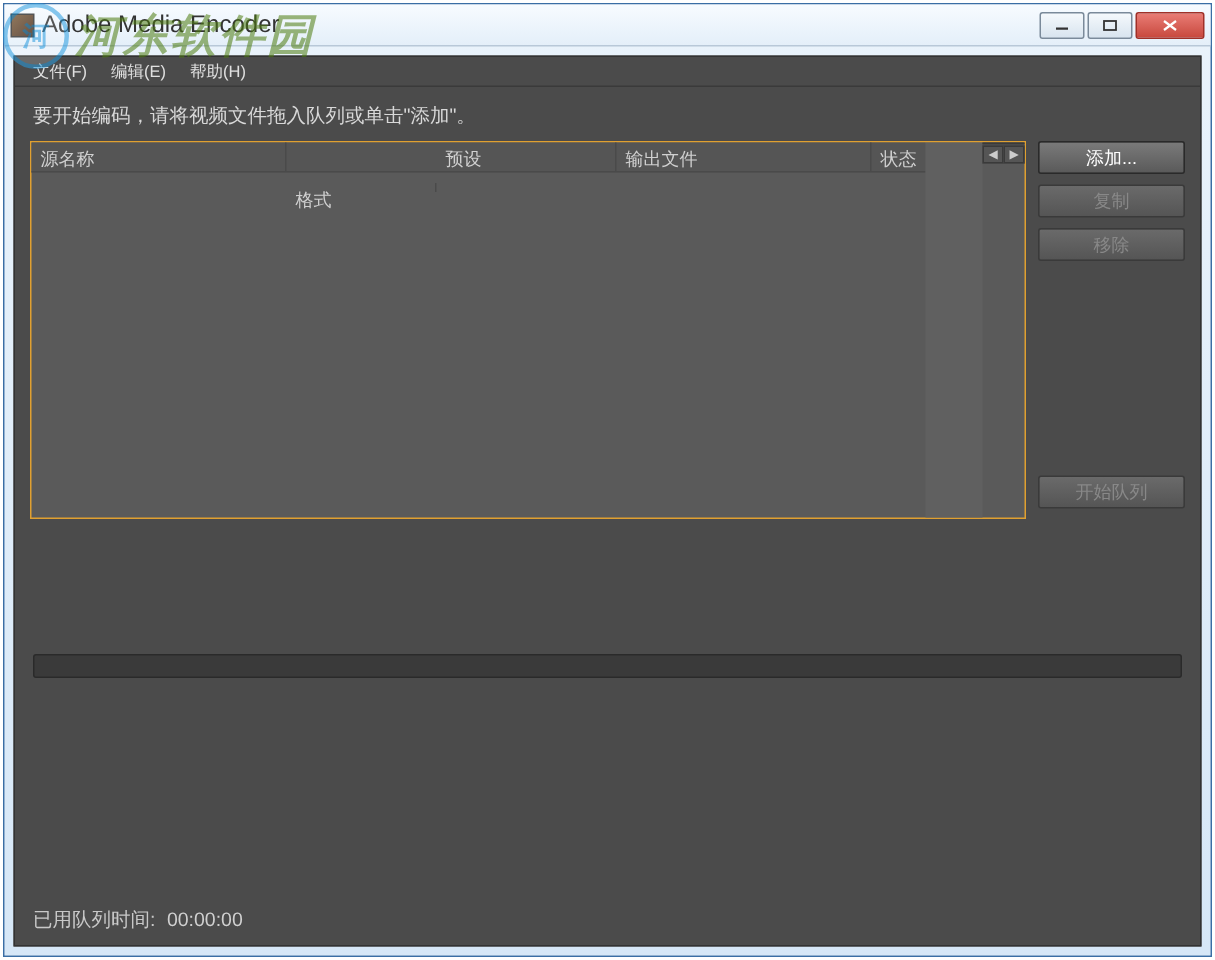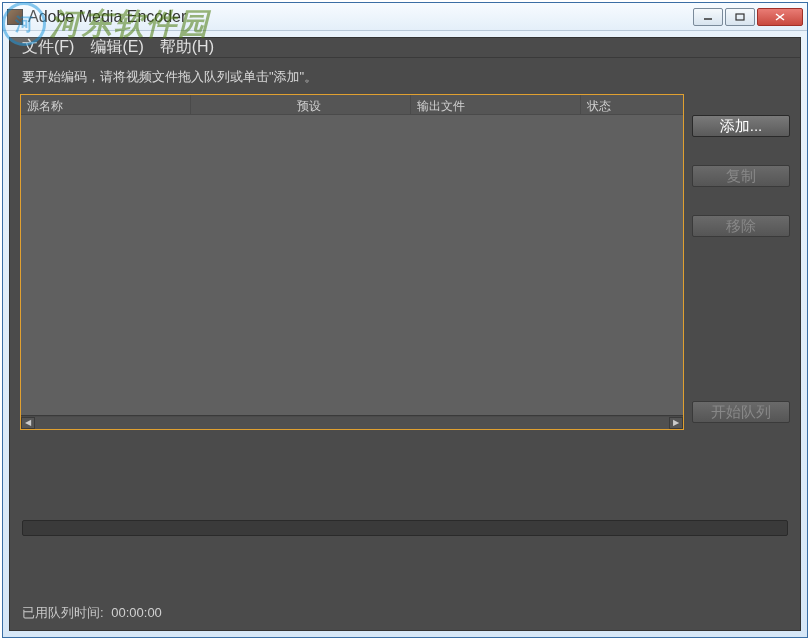--- a/index.html
+++ b/index.html
@@ -78,39 +78,39 @@
       background: #4b4b4b;
       display: flex;
       align-items: center;
       padding: 0 4px;
       border-bottom: 1px solid #3a3a3a;
     }
     .menu-item {
       padding: 2px 8px;
       color: #e0e0e0;
       cursor: pointer;
-      font-size: 16px;
+      font-size: 11px;
     }
     .instruction {
       padding: 10px 12px 8px;
       color: #d8d8d8;
       font-size: 13px;
     }
     .main-row {
       display: flex;
       padding: 0 10px;
       gap: 8px;
     }
     .queue-panel {
       flex: 1;
       border: 1px solid #e0a030;
       background: #5a5a5a;
       display: flex;
-      flex-direction: column;
-      height: 336px;
+      flex-direction: row;
+      height: 252px;
     }
     .queue-header {
       display: flex;
       height: 20px;
       background: #555;
       border-bottom: 1px solid #4a4a4a;
     }
     .col-h {
       padding: 3px 6px;
       color: #d0d0d0;
@@ -154,27 +154,26 @@
       width: 98px;
       display: flex;
       flex-direction: column;
     }
     .side-btn {
       height: 22px;
       margin-bottom: 7px;
       background: linear-gradient(#6a6a6a, #555);
       border: 1px solid #3a3a3a;
       color: #ddd;
-      font-size: 15px;
+      font-size: 12px;
       display: flex;
       align-items: center;
       justify-content: center;
       cursor: pointer;
       border-radius: 2px;
-      margin-top: 21px;
     }
     .side-btn.primary {
       background: linear-gradient(#7a7a7a, #5a5a5a);
       border: 1px solid #2a2a2a;
       color: #fff;
     }
     .side-btn.disabled {
       color: #888;
       cursor: default;
     }

